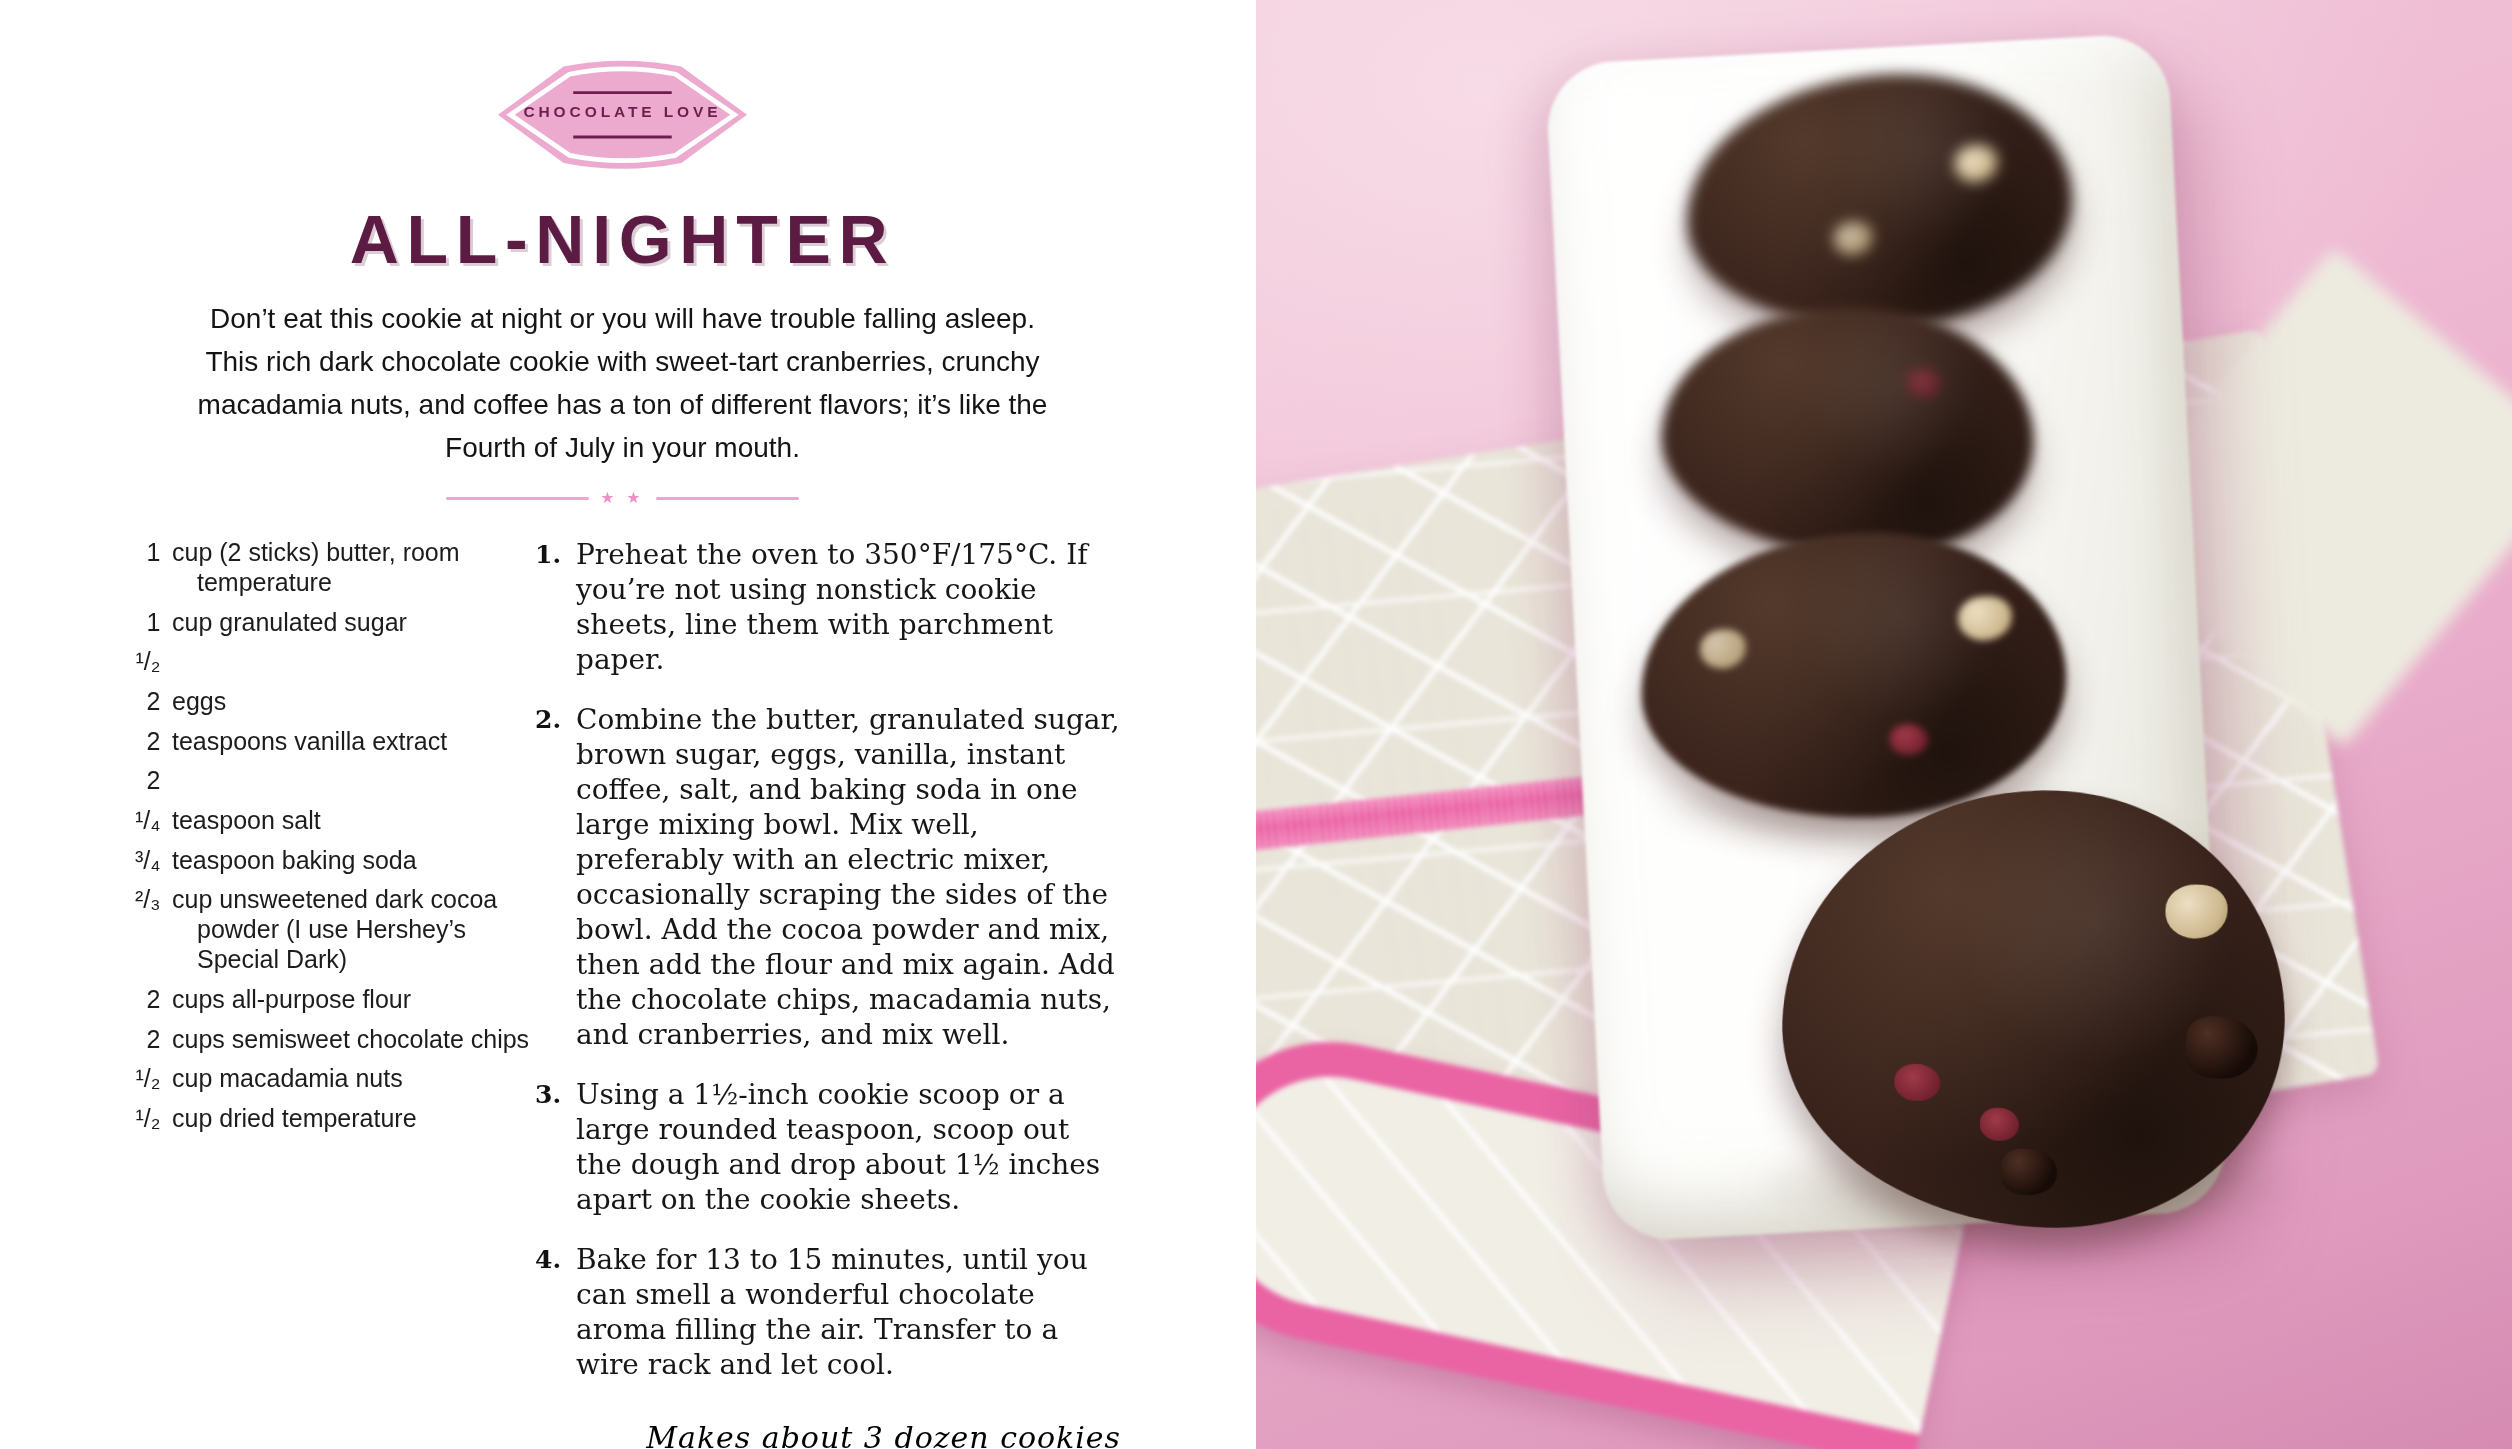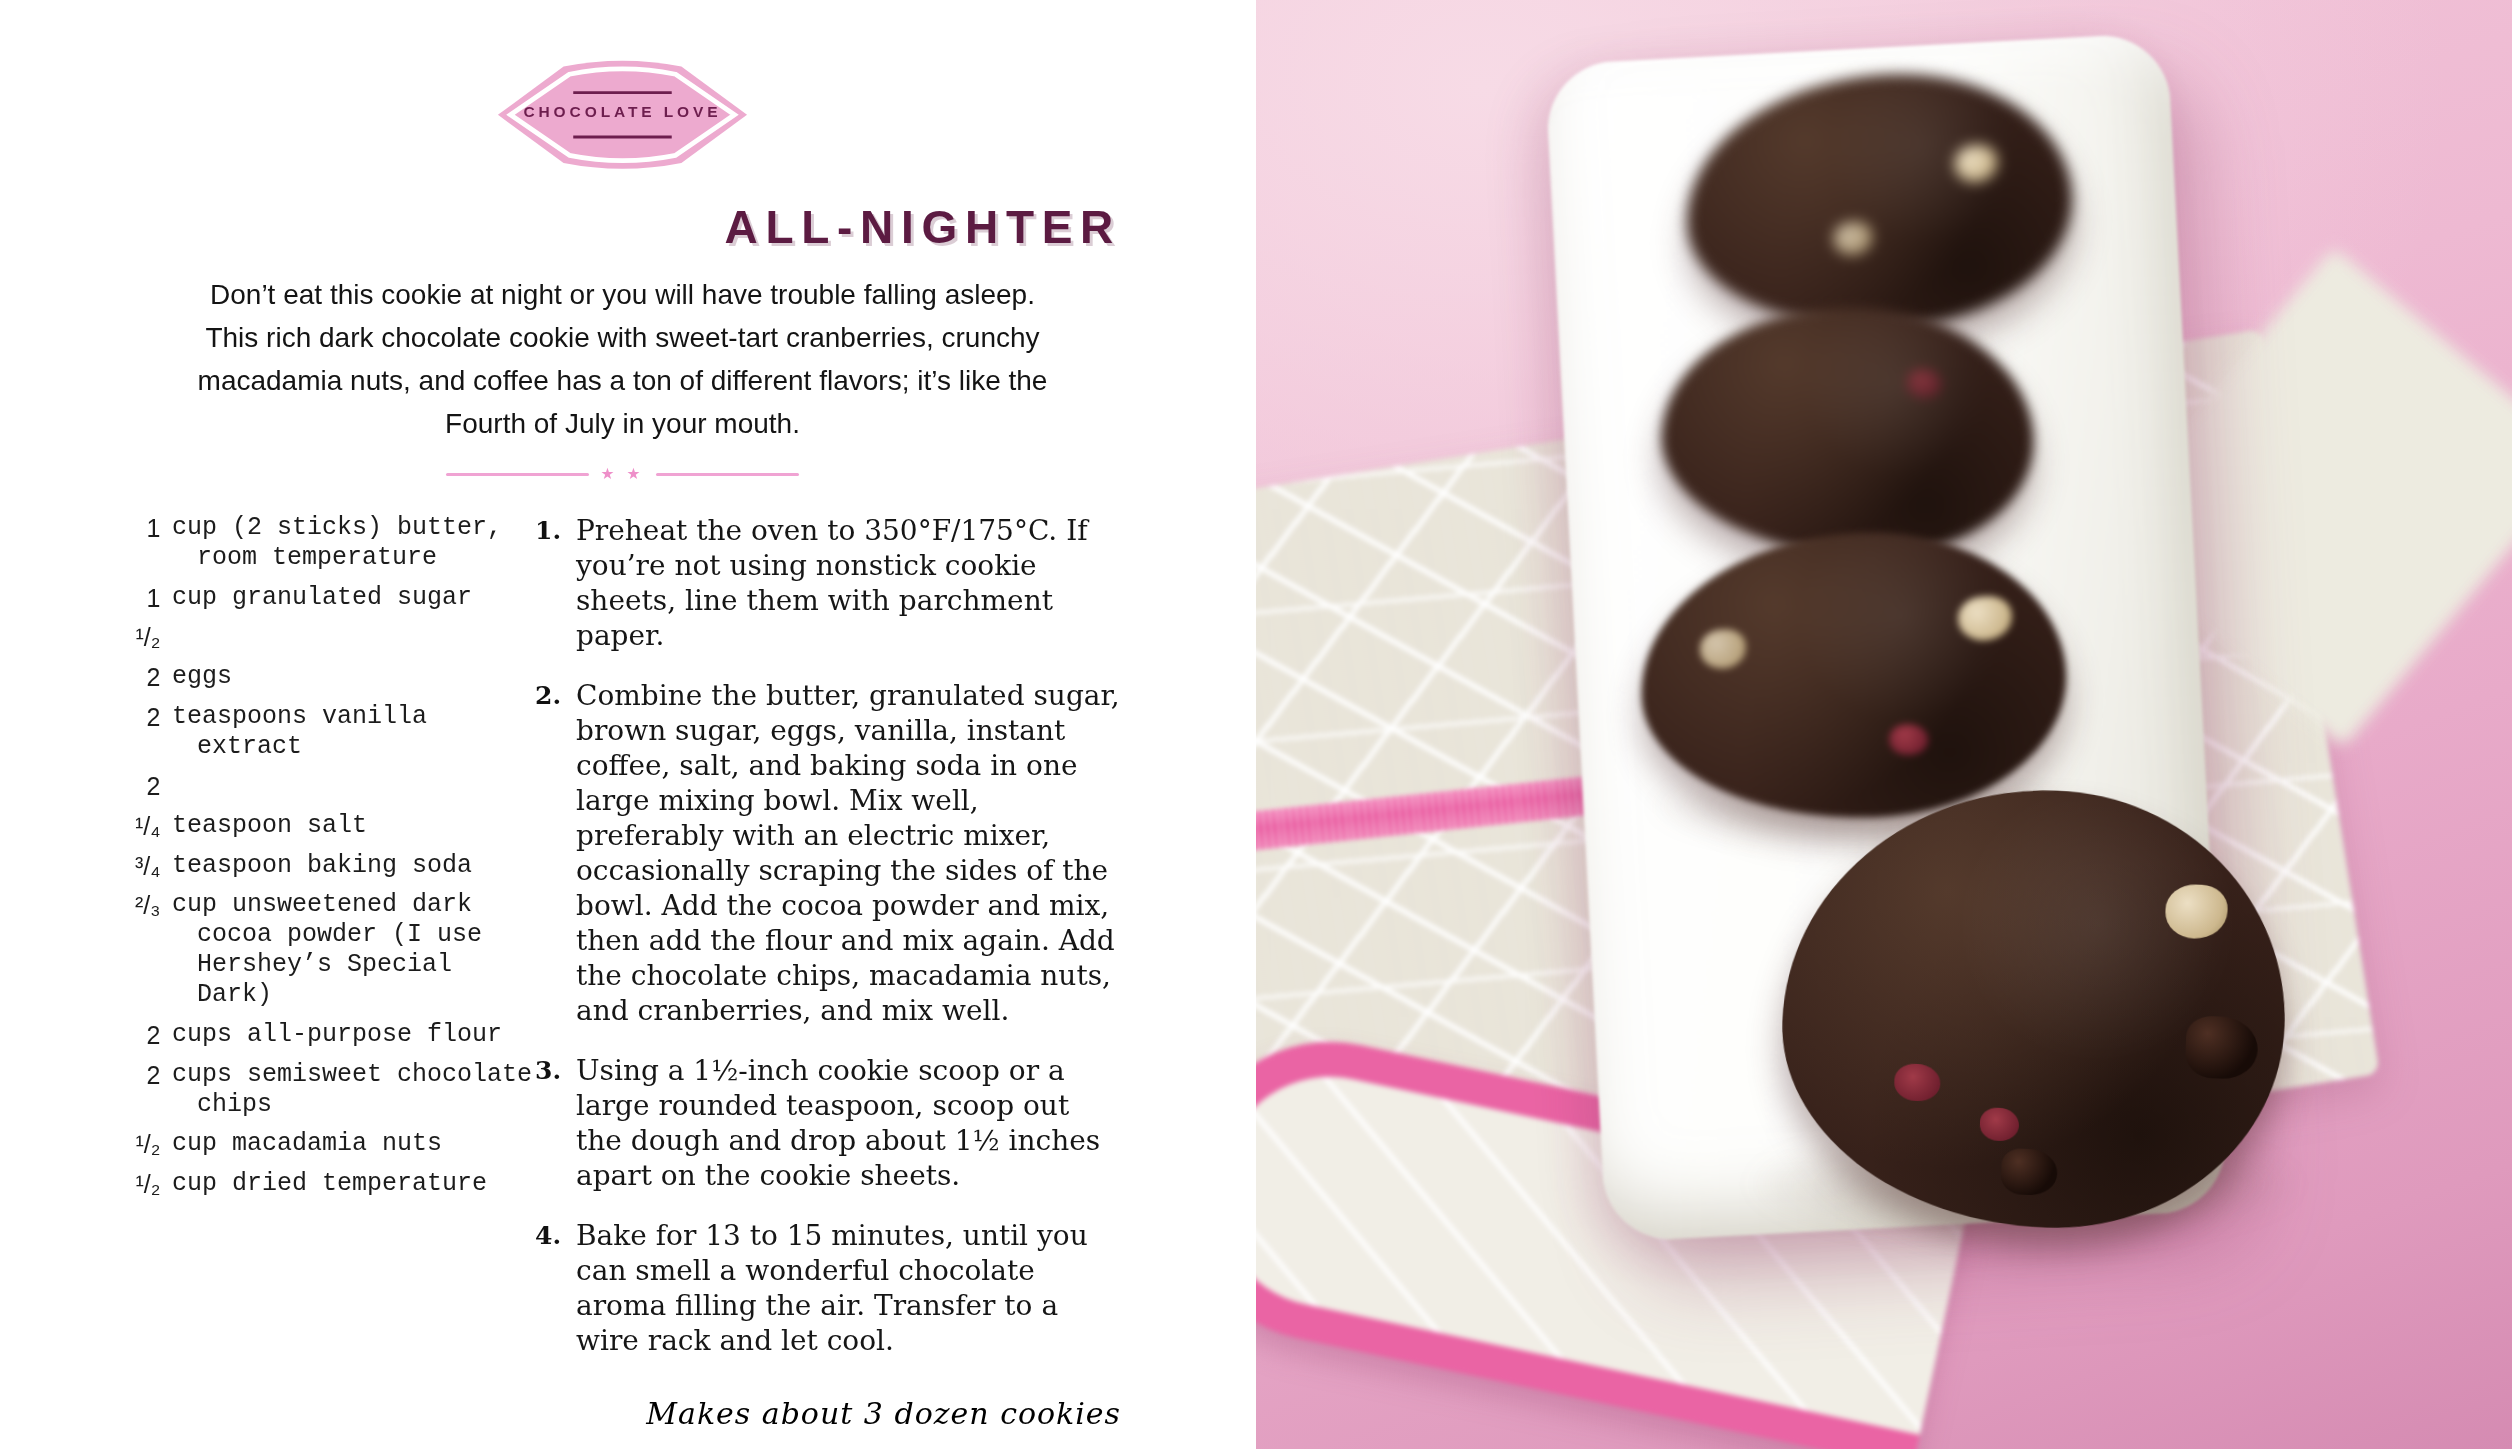--- a/index.html
+++ b/index.html
@@ -19,41 +19,41 @@
     width:1256px;height:1449px;flex:none;background:#ffffff;
     padding:53px 135px 0 124px;
   }
   .badge-wrap{position:relative;width:253px;height:124px;margin:0 auto;text-decoration:underline;}
   .badge-wrap svg{position:absolute;inset:0;}
   .badge-label{
     position:absolute;left:0;right:0;top:50px;text-align:center;
     font-size:15.5px;font-weight:bold;letter-spacing:3.9px;color:var(--maroon);
   }
   .title{
-    margin-top:23px;text-align:right;
-    font-size:46px;font-weight:bold;letter-spacing:7.7px;color:var(--plum);
+    margin-top:23px;text-align:center;
+    font-size:68px;font-weight:bold;letter-spacing:7.7px;color:var(--plum);
     text-shadow:2.9px 2.9px 0 rgba(92,27,66,0.22);
     font-family:"Liberation Sans",sans-serif;
   }
   .headnote{margin-top:19.3px;}
   .headnote-line{
     text-align:center;font-size:28px;line-height:43px;color:#141414;
     font-family:"Liberation Sans",sans-serif;font-weight:400;
   }
   .divider{
     margin-top:19.3px;display:flex;align-items:center;justify-content:center;gap:11.6px;height:19.3px;
   }
   .divider .dline{width:143px;height:2.9px;background:var(--accent-pink);border-radius:1.9px;}
   .divider .stars{color:#ee8fc9;font-size:15.5px;letter-spacing:3.9px;line-height:1;}
 
   .cols{display:flex;margin-top:29px;}
   .ingredients{list-style:none;width:411px;flex:none;}
   .ing{display:flex;margin-bottom:9.7px;font-size:25px;line-height:30px;color:#1c1c1c;}
   .qty{width:48px;flex:none;text-align:right;padding-right:11.6px;}
-  .ing-text{flex:1;padding-left:25px;text-indent:-25px;font-family:Liberation Mono, monospace;}
+  .ing-text{flex:1;padding-left:25px;text-indent:-25px;}
 
   .steps{list-style:none;flex:1;}
   .step{display:flex;margin-bottom:25px;}
   .step-num{
     width:41px;flex:none;font-weight:bold;font-size:25px;line-height:35px;
     font-family:"DejaVu Serif",serif;color:#111;
   }
   .step-text{
     flex:1;font-family:"DejaVu Serif",serif;font-size:28px;line-height:35px;color:#161616;
   }

